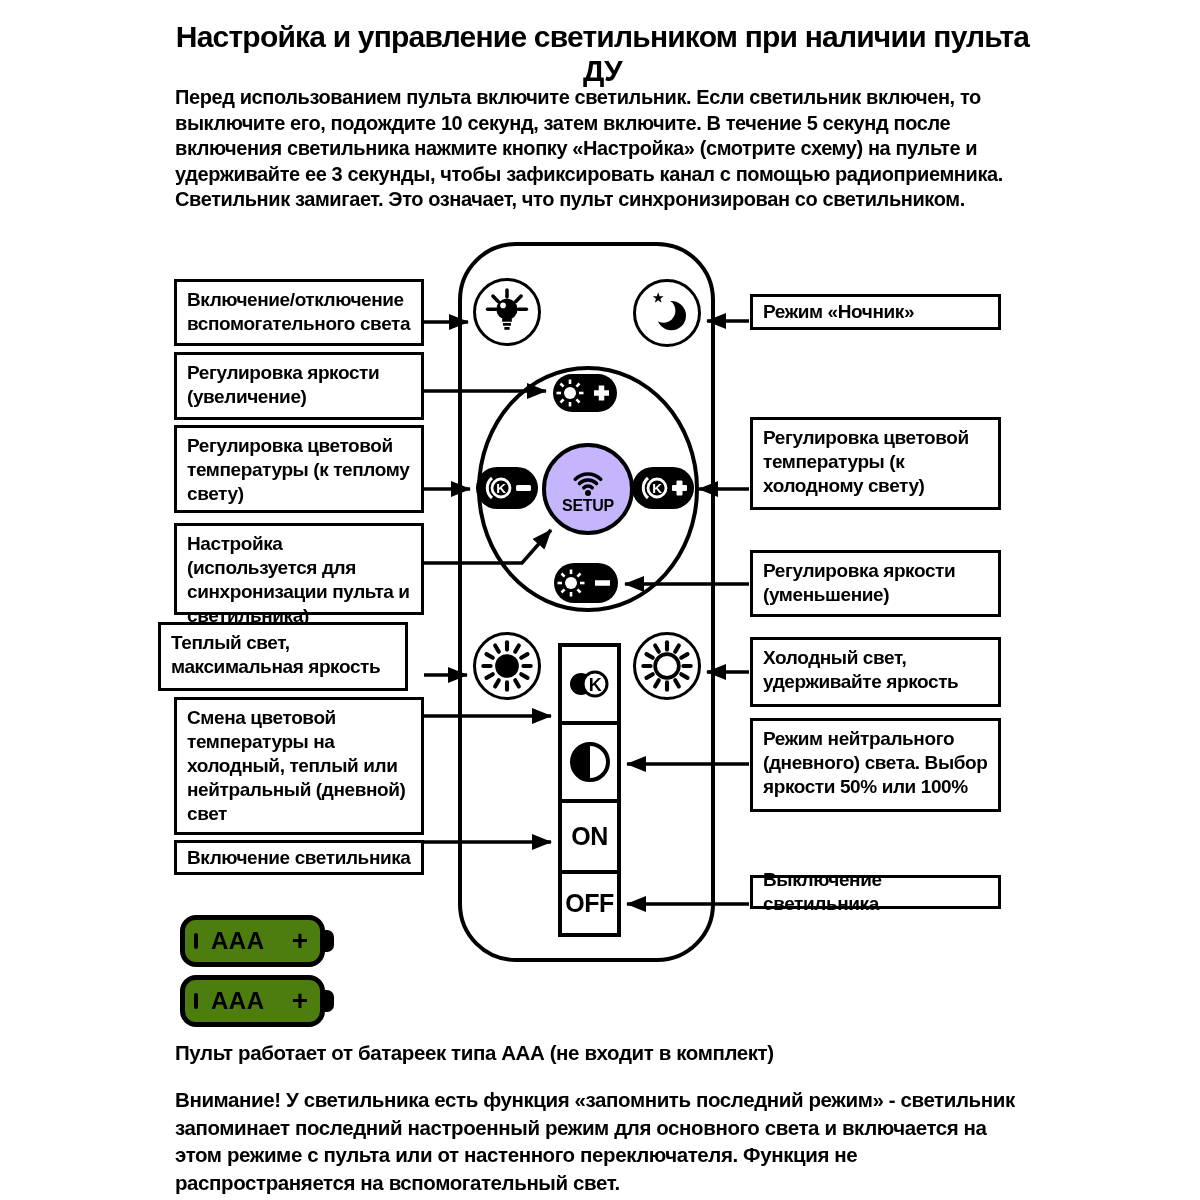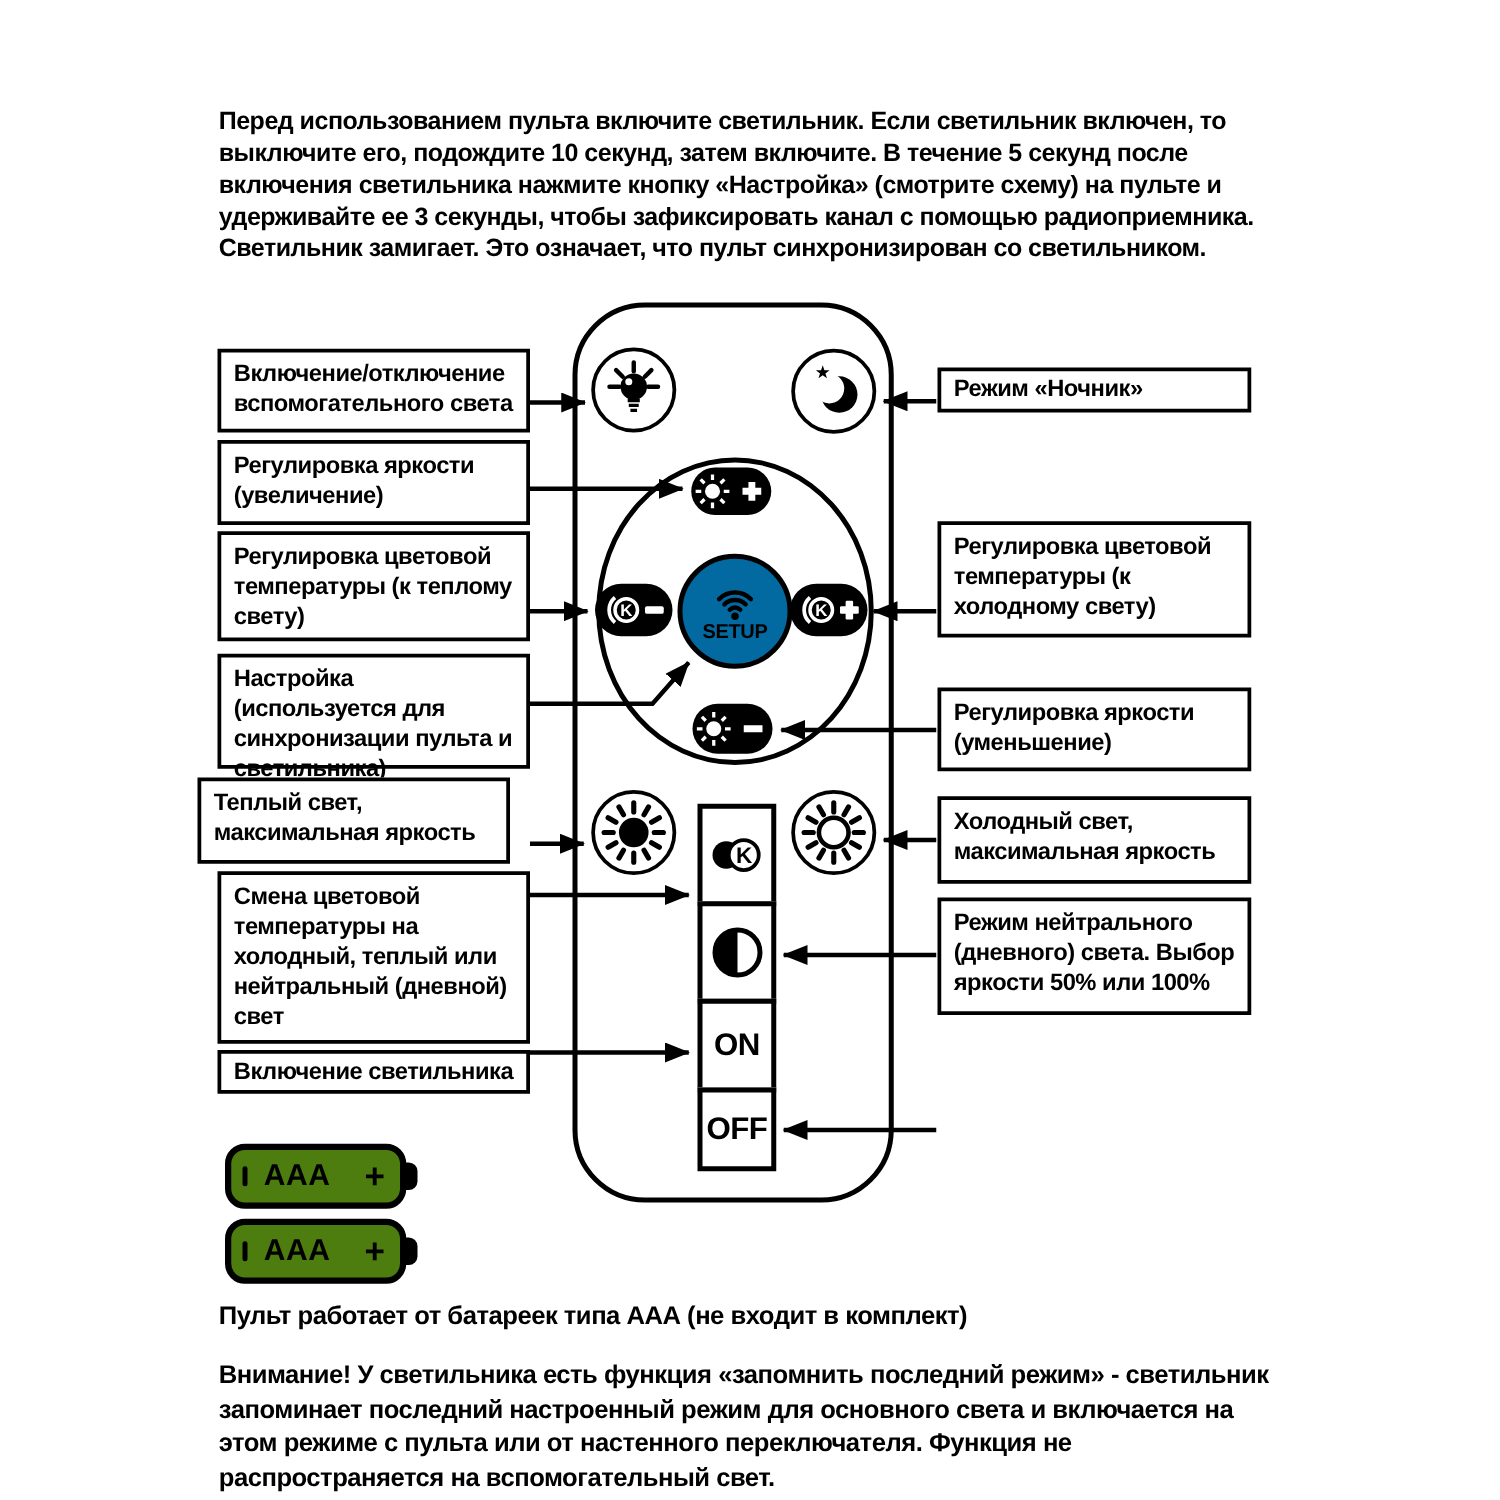--- a/index.html
+++ b/index.html
@@ -13,21 +13,21 @@
   .cbox.one{display:flex;align-items:center;padding:2px 10px;}
   
   .remote{left:458px;top:242px;width:257px;height:720px;border:4px solid #000;border-radius:58px;
           box-sizing:border-box;background:#fff;}
   .circlebtn{box-sizing:border-box;border:3px solid #000;border-radius:50%;background:#fff;
              display:flex;align-items:center;justify-content:center;}
   .bigellipse{left:477px;top:366px;width:222px;height:246px;border:4px solid #000;border-radius:50%;
               box-sizing:border-box;background:#fff;}
   .pill{background:#000;border-radius:21px;display:flex;align-items:center;justify-content:center;}
   .setupcircle{left:542px;top:443px;width:92px;height:92px;border:4px solid #000;border-radius:50%;
-               box-sizing:border-box;background:#0369a1;display:flex;flex-direction:column;
+               box-sizing:border-box;background:#c4b5fd;display:flex;flex-direction:column;
                align-items:center;justify-content:center;}
   .setuplabel{font-size:16px;letter-spacing:-0.3px;margin-top:-2px;}
   .keycol{left:558px;top:643px;width:63px;box-sizing:border-box;}
   .keycell{box-sizing:border-box;border:4px solid #000;background:#fff;width:63px;
            display:flex;align-items:center;justify-content:center;margin-top:-4px;
            font-size:25px;letter-spacing:-0.5px;}
   .keycell:first-child{margin-top:0;}
   
   .battery{box-sizing:border-box;width:145px;height:52px;border:5px solid #000;border-radius:16px;
            background:#4d7c0f;display:flex;align-items:center;}
@@ -39,39 +39,43 @@
   .footnote{left:175px;top:1041px;width:858px;font-size:20.5px;letter-spacing:-0.4px;}
   .warning{left:175px;top:1086px;width:862px;font-size:20.5px;line-height:27.5px;letter-spacing:-0.4px;}
   svg{display:block;}
   .arrows{left:0;top:0;pointer-events:none;}
 </style>
 </head>
 <body>
 
 <div class="page">
 
+  <div class="abs title">Настройка и управление светильником при наличии пульта ДУ</div>
   <div class="abs intro">Перед использованием пульта включите светильник. Если светильник включен, то выключите его, подождите 10 секунд, затем включите. В течение 5 секунд после включения светильника нажмите кнопку «Настройка» (смотрите схему) на пульте и удерживайте ее 3 секунды, чтобы зафиксировать канал с помощью радиоприемника. Светильник замигает. Это означает, что пульт синхронизирован со светильником.</div>
 
   <div class="abs cbox" style="left:174px;top:279px;width:250px;height:67px;"><span>Включение/отключение вспомогательного света</span></div>
   <div class="abs cbox" style="left:174px;top:352px;width:250px;height:68px;"><span>Регулировка яркости (увеличение)</span></div>
   <div class="abs cbox" style="left:174px;top:425px;width:250px;height:88px;"><span>Регулировка цветовой температуры (к теплому свету)</span></div>
   <div class="abs cbox" style="left:174px;top:523px;width:250px;height:92px;"><span>Настройка (используется для синхронизации пульта и светильника)</span></div>
   <div class="abs cbox" style="left:158px;top:622px;width:250px;height:69px;"><span>Теплый свет, максимальная яркость</span></div>
   <div class="abs cbox" style="left:174px;top:697px;width:250px;height:138px;"><span>Смена цветовой температуры на холодный, теплый или нейтральный (дневной) свет</span></div>
   <div class="abs cbox one" style="left:174px;top:840px;width:250px;height:35px;">
       <span>Включение светильника</span>
     </div>
 
   <div class="abs cbox" style="left:750px;top:417px;width:251px;height:93px;"><span>Регулировка цветовой температуры (к холодному свету)</span></div>
   <div class="abs cbox one" style="left:750px;top:294px;width:251px;height:36px;">
       <span>Режим «Ночник»</span>
     </div>
   <div class="abs cbox" style="left:750px;top:550px;width:251px;height:67px;"><span>Регулировка яркости (уменьшение)</span></div>
-  <div class="abs cbox" style="left:750px;top:637px;width:251px;height:70px;"><span>Холодный свет, максимальная яркость</span></div>
+  <div class="abs cbox" style="left:750px;top:637px;width:251px;height:70px;"><span>Холодный свет, удерживайте яркость</span></div>
   <div class="abs cbox" style="left:750px;top:718px;width:251px;height:94px;"><span>Режим нейтрального (дневного) света. Выбор яркости 50% или 100%</span></div>
+  <div class="abs cbox one" style="left:750px;top:875px;width:251px;height:34px;">
+      <span>Выключение светильника</span>
+    </div>
 
   <div class="abs remote"></div>
   <div class="abs bigellipse"></div>
 
   <div class="abs circlebtn" style="left:473px;top:278px;width:68px;height:68px;">
     <span>
       <svg width="60" height="60" viewBox="0 0 68 68">
         <g stroke="#000" stroke-width="4" stroke-linecap="round">
           <line x1="12" y1="31" x2="21" y2="31"></line>
             <line x1="56" y1="31" x2="47" y2="31"></line>

